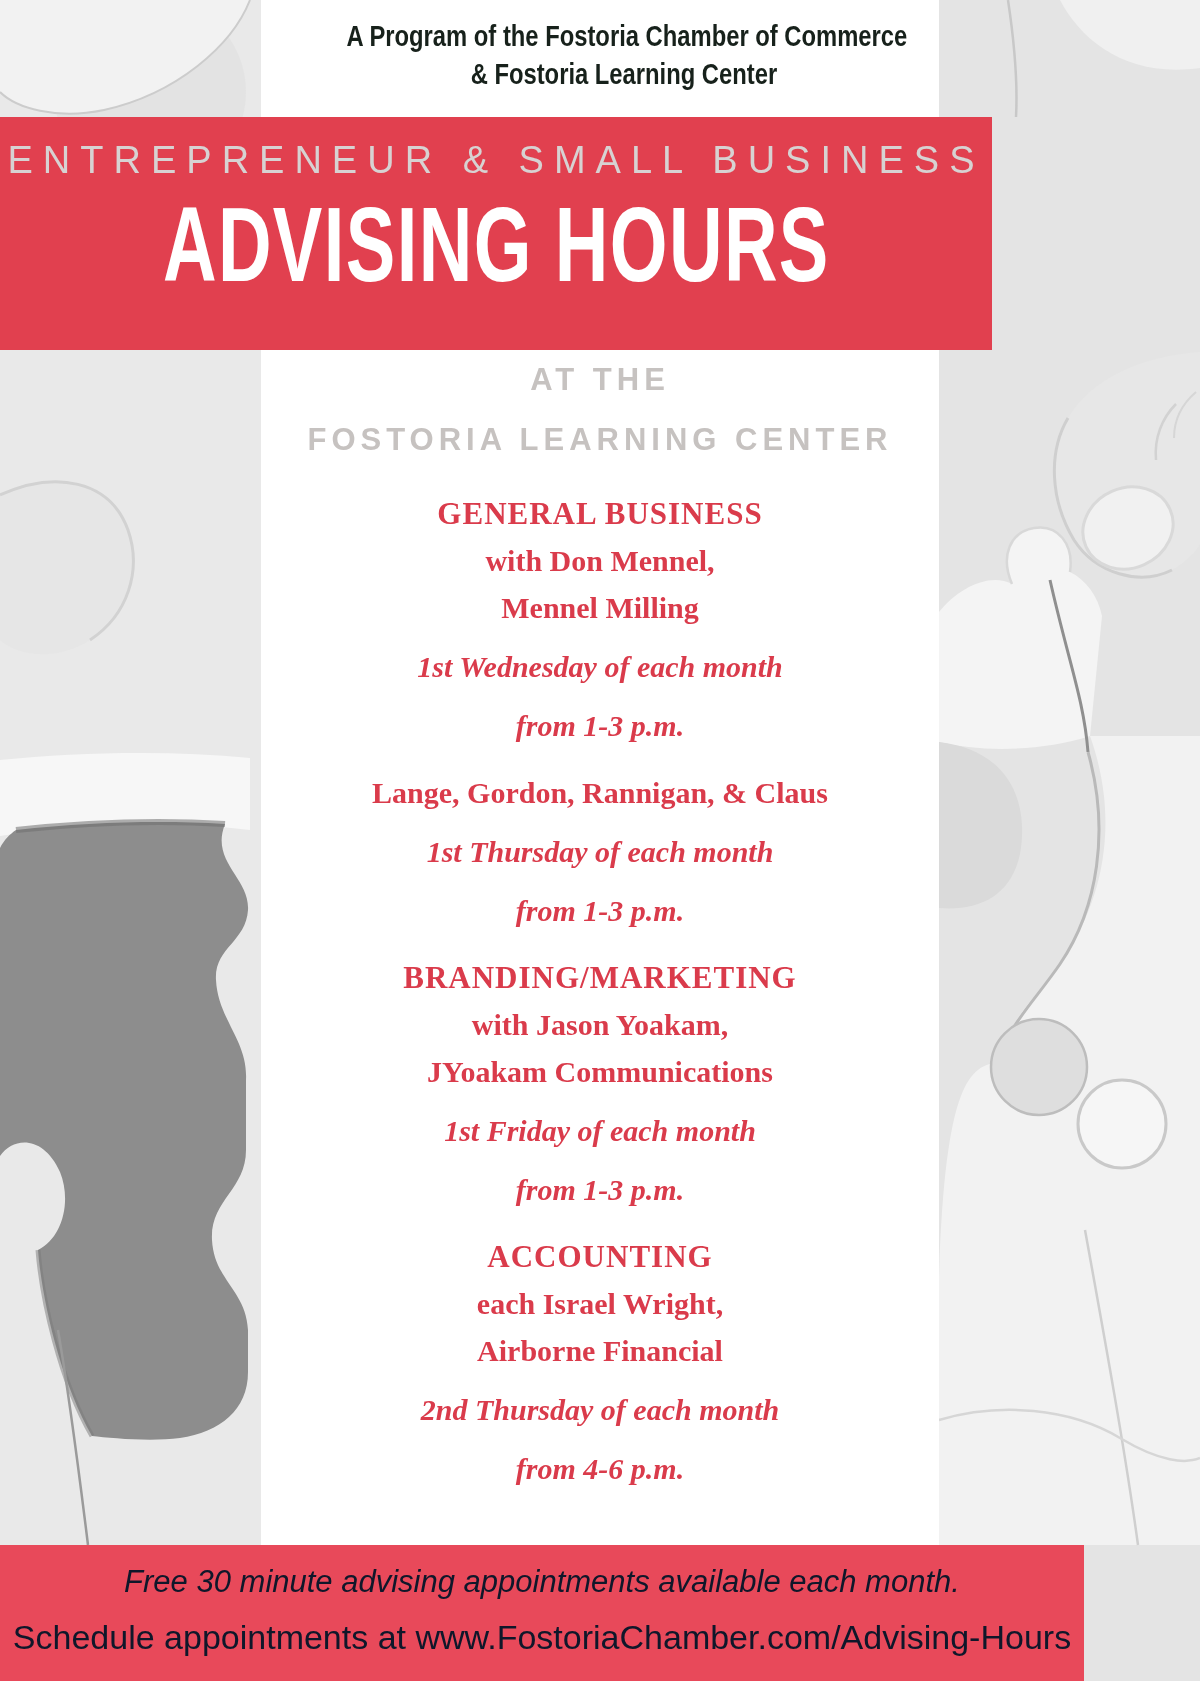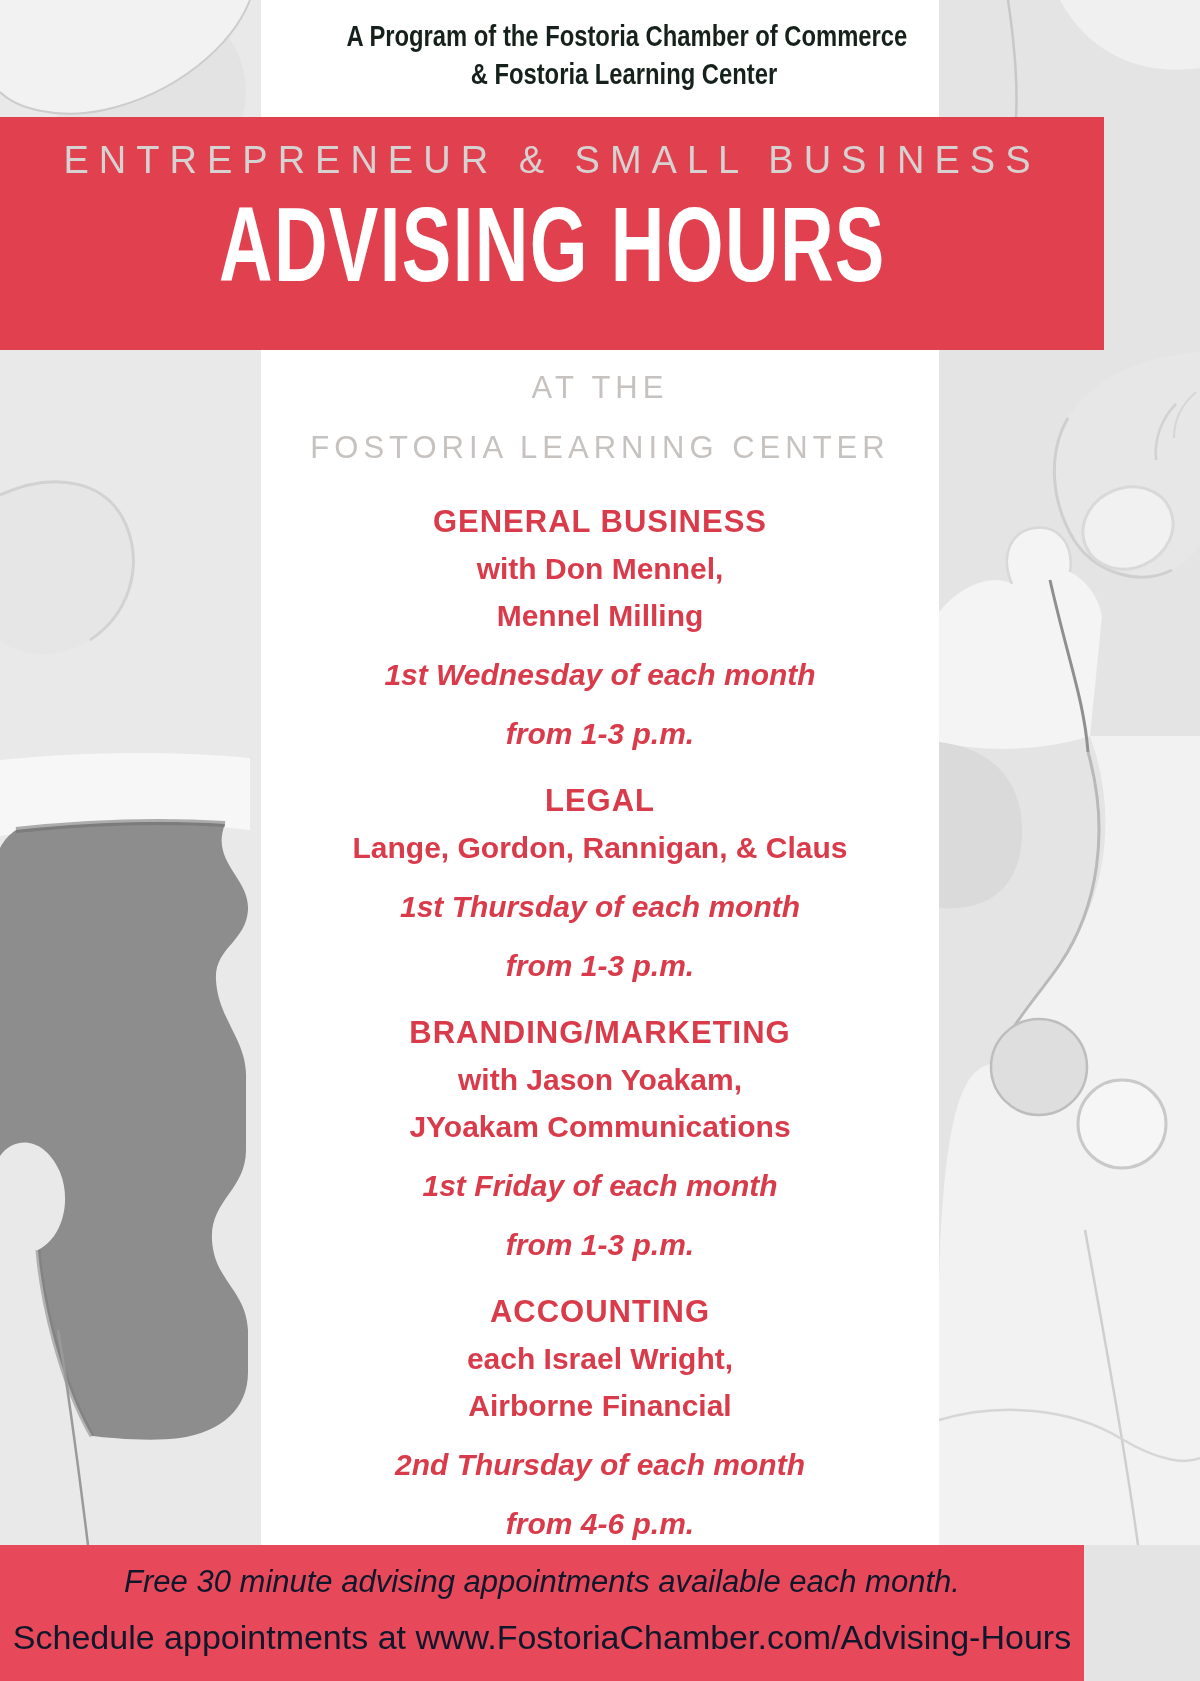--- a/index.html
+++ b/index.html
@@ -25,39 +25,39 @@
     position: absolute; left: 261px; top: 0; width: 678px; z-index: 4;
     text-align: center; padding-top: 17px;
     color: var(--credit-dark, #17211b);
     margin-left: 24px;
   }
   .credit-line { font-size: 29px; line-height: 38px; font-weight: bold; }
   .cond { display: inline-block; transform: scaleX(0.82); transform-origin: 50% 50%; white-space: nowrap; }
 
   
   .banner {
-    position: absolute; left: 0; top: 117px; width: 1104px; height: 233px;
+    position: absolute; left: 0; top: 117px; width: 992px; height: 233px;
     background: var(--banner-red, #e1404f); z-index: 2; text-align: center;
   }
   .banner-kicker {
     margin-top: 21px; font-size: 38px; line-height: 44px;
     letter-spacing: 10px; color: #d7d2d2; font-weight: normal;
   }
   .banner-title { margin-top: 12px; font-size: 106px; line-height: 100px; font-weight: bold; color: #ffffff; }
   .cond-title { display: inline-block; transform: scaleX(0.70); transform-origin: 50% 50%; white-space: nowrap; letter-spacing: 2px; }
 
   
   .column-content {
     position: absolute; left: 261px; top: 350px; width: 678px; z-index: 3;
     text-align: center; color: var(--text-red, #da3b4b);
   }
-  .loc { color: #c6c2c0; font-weight: normal; padding-top: 8px; }
+  .loc { color: #c6c2c0; font-weight: bold; }
   .loc-line { font-size: 31px; line-height: 60px; letter-spacing: 5px; }
 
-  .advice { margin-top: 20px; }
+  .advice { margin-top: 20px; font-family: Liberation Serif, serif; }
   .sec-title  { font-size: 31px; line-height: 47px; font-weight: bold; letter-spacing: 1px; }
   .sec-bold   { font-size: 30px; line-height: 47px; font-weight: bold; }
   .sec-italic { font-size: 30px; line-height: 47px; font-style: italic; font-weight: 600; margin-top: 12px; }
 
   
   .footer {
     position: absolute; left: 0; top: 1545px; width: 1084px; height: 136px;
     background: var(--footer-red, #e8495a); z-index: 2;
     text-align: center; color: #0f172a;
   }
@@ -162,21 +162,20 @@
 
     <section class="advice">
       <div class="sec-title">GENERAL BUSINESS</div>
       <div class="sec-bold">with Don Mennel,</div>
       <div class="sec-bold">Mennel Milling</div>
       <div class="sec-italic">1st Wednesday of each month</div>
       <div class="sec-italic">from 1-3 p.m.</div>
     </section>
 
     <section class="advice">
-      <div class="sec-title">LEGAL</div>
       <div class="sec-bold">Lange, Gordon, Rannigan, &amp; Claus</div>
       <div class="sec-italic">1st Thursday of each month</div>
       <div class="sec-italic">from 1-3 p.m.</div>
     </section>
 
     <section class="advice">
       <div class="sec-title">BRANDING/MARKETING</div>
       <div class="sec-bold">with Jason Yoakam,</div>
       <div class="sec-bold">JYoakam Communications</div>
       <div class="sec-italic">1st Friday of each month</div>

